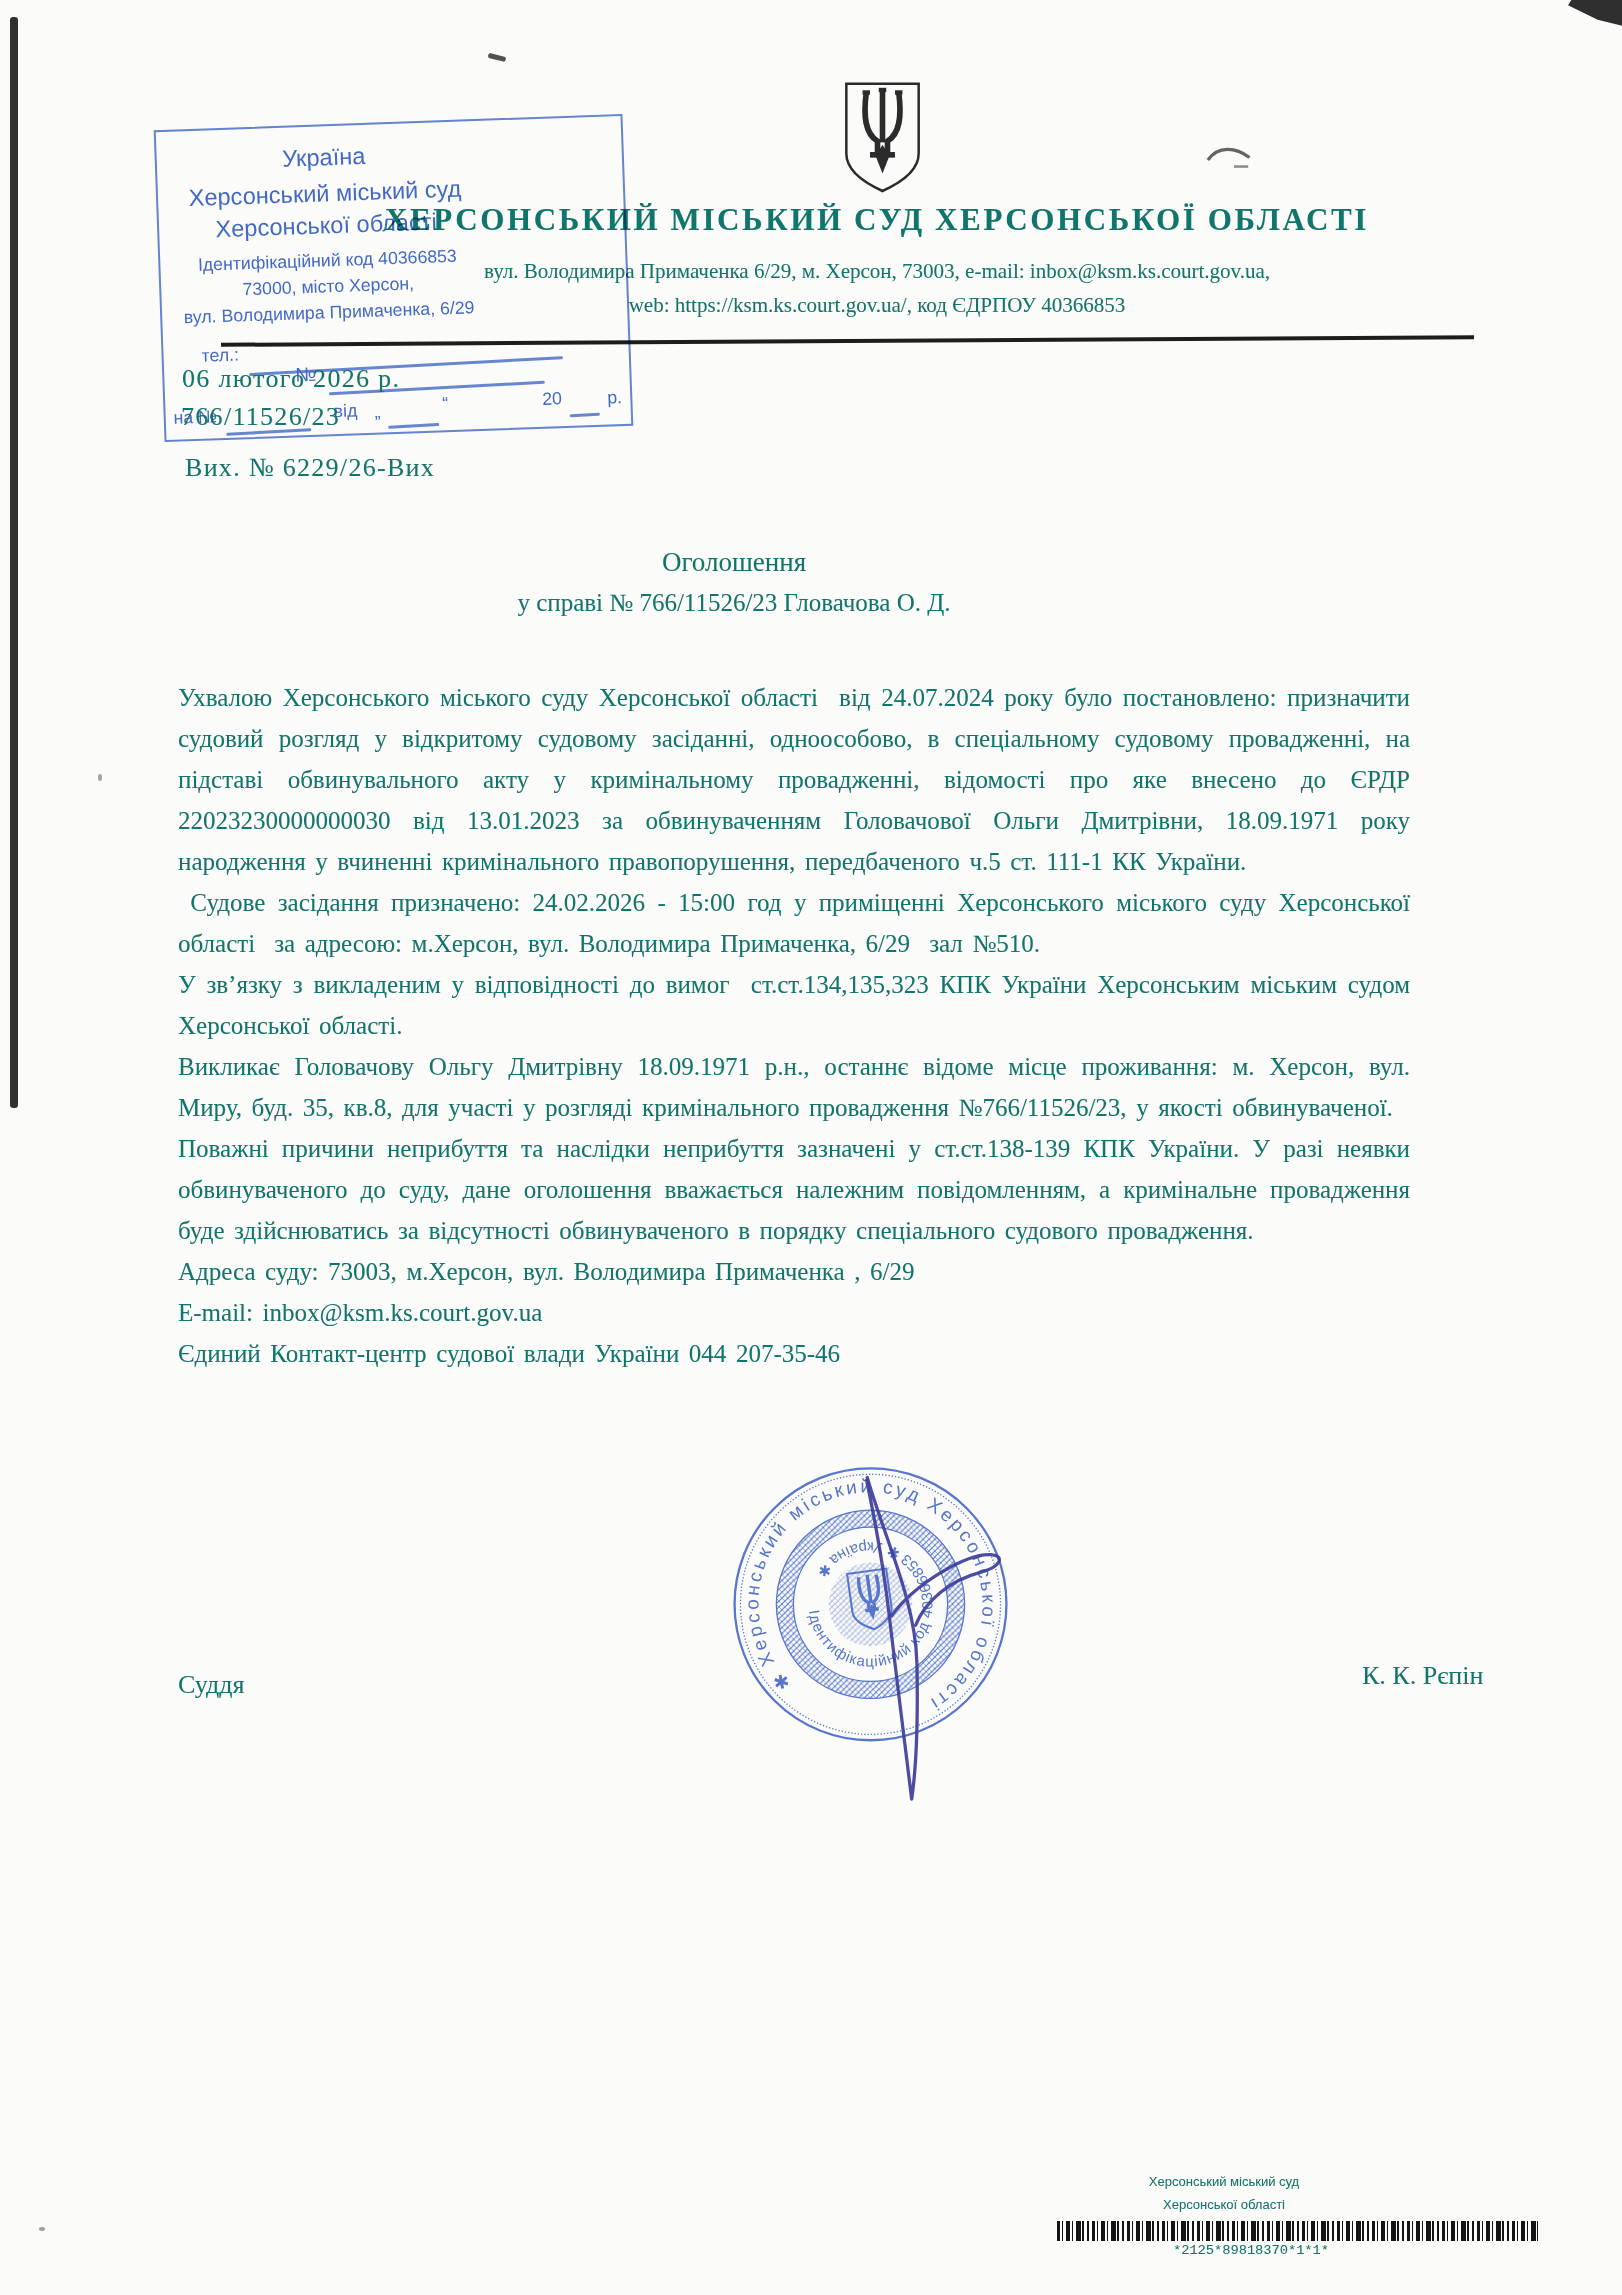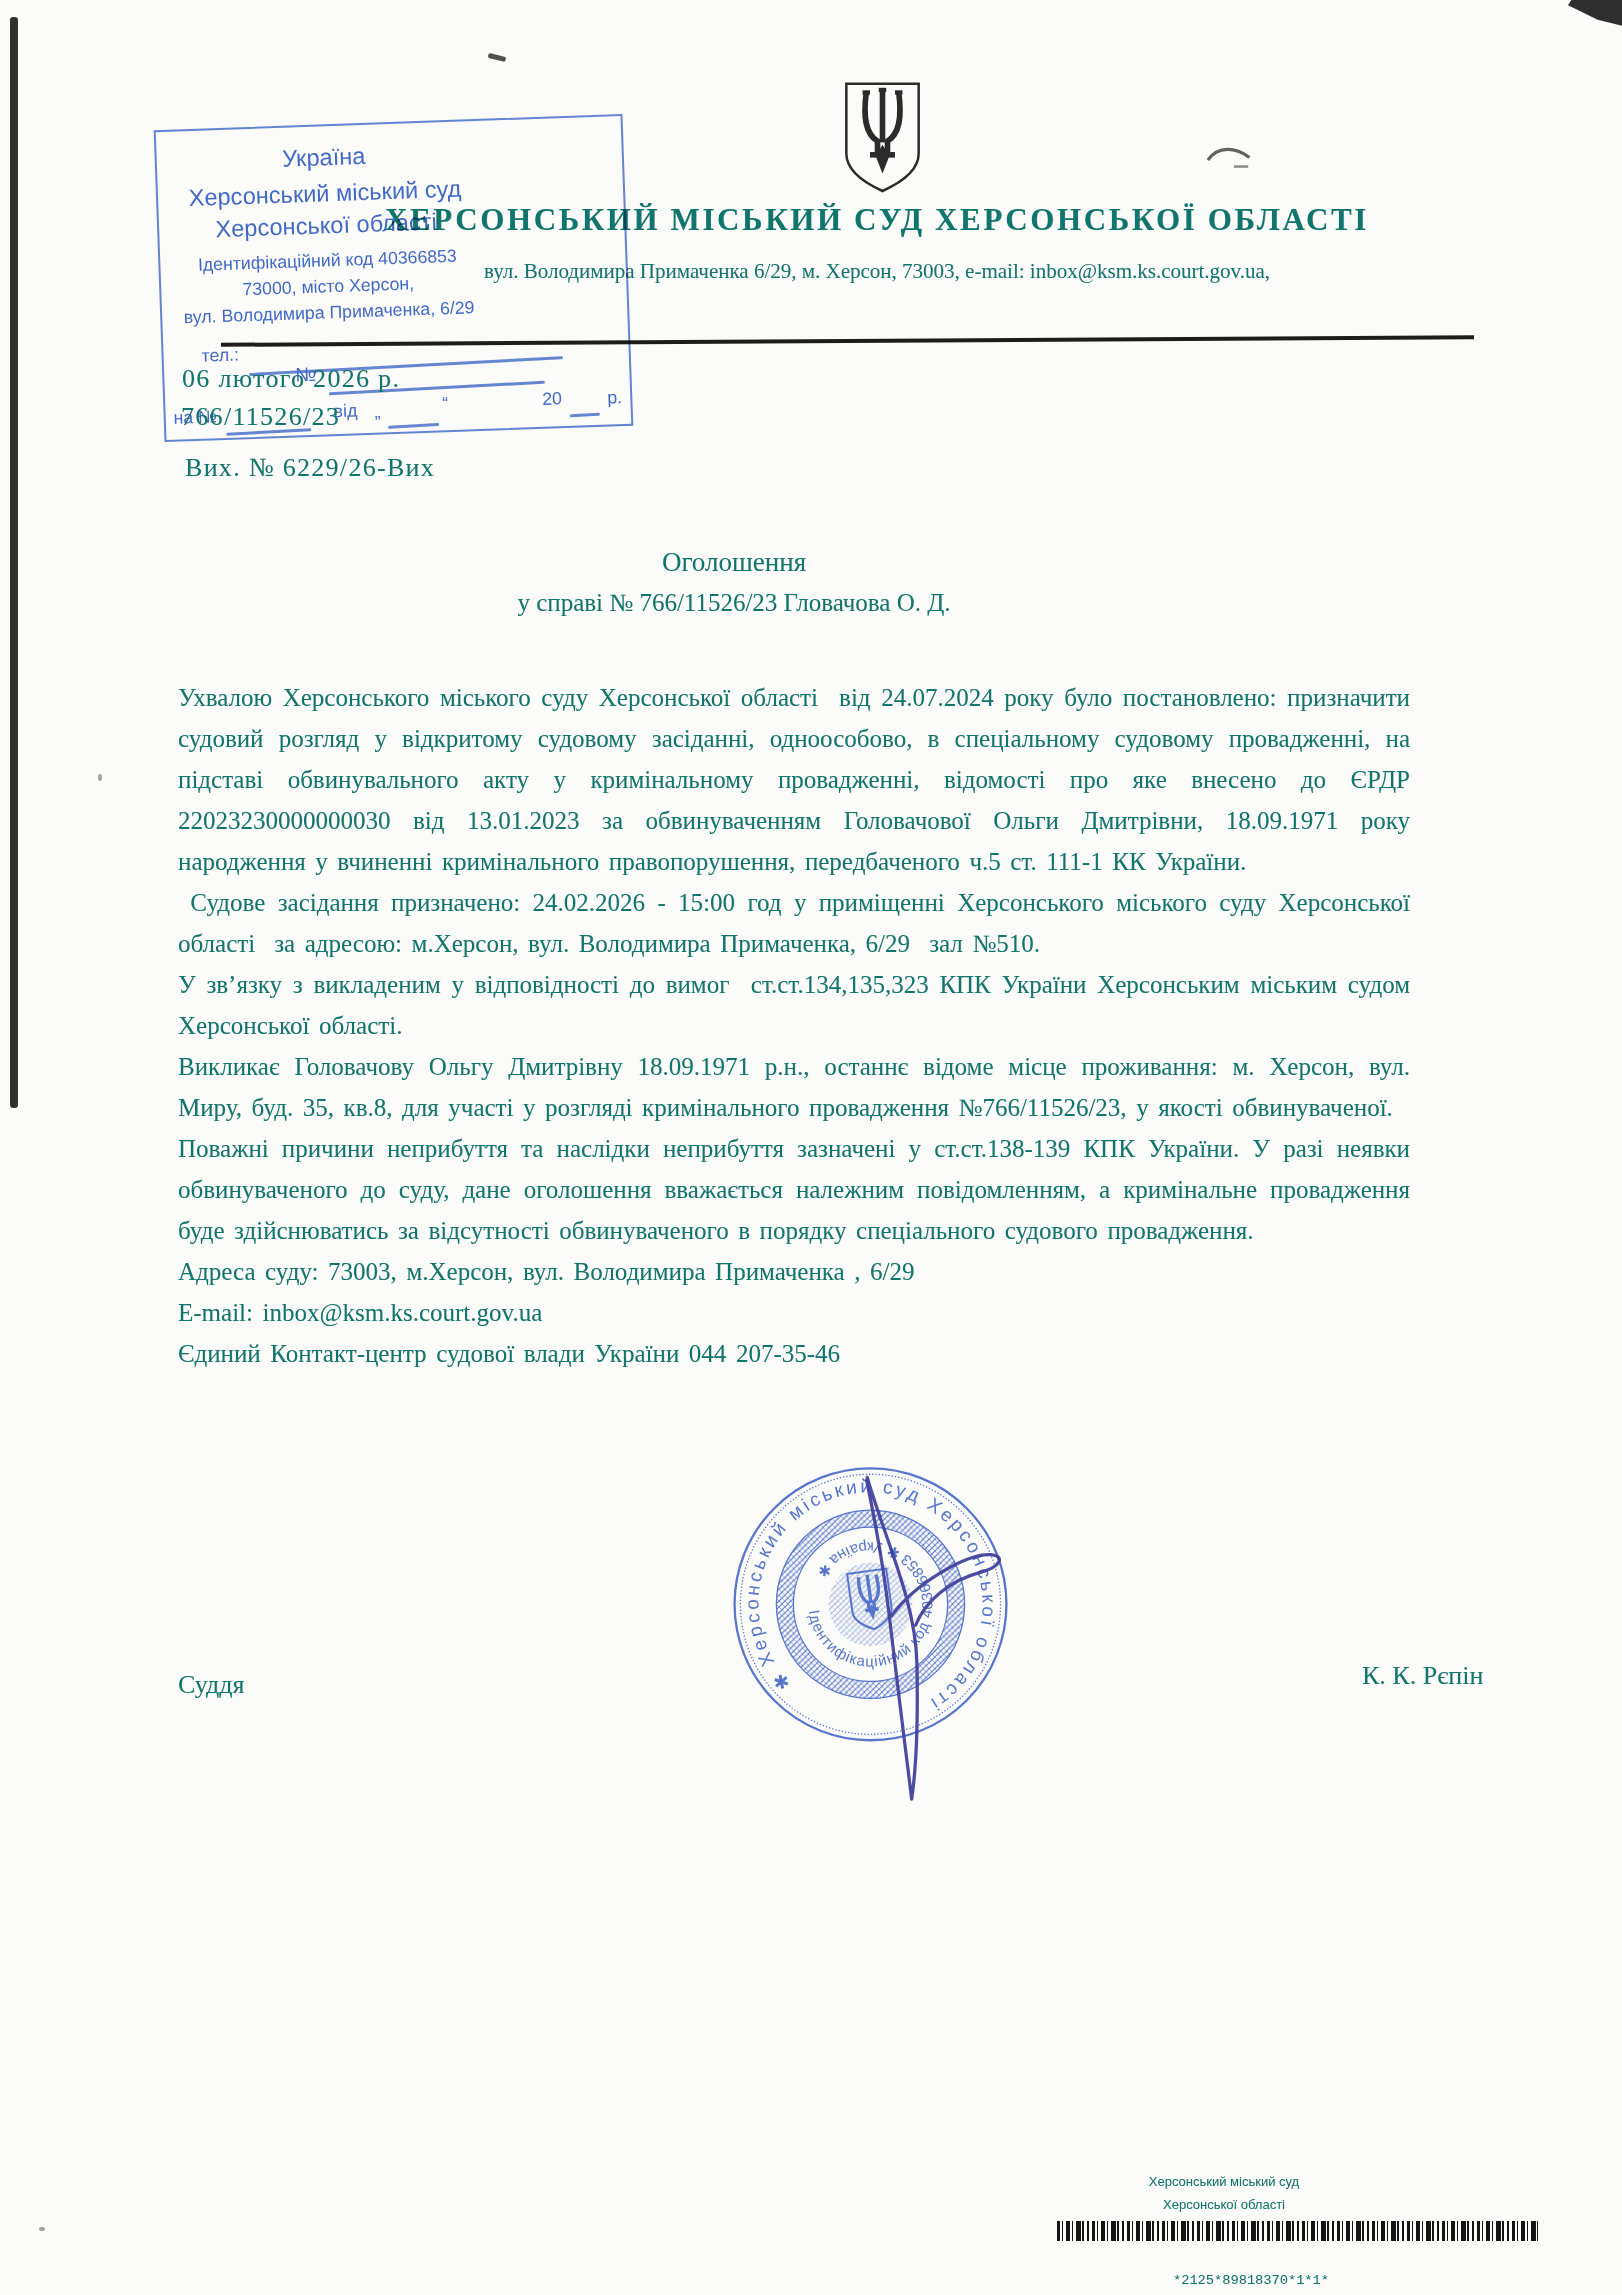--- a/index.html
+++ b/index.html
@@ -71,21 +71,21 @@
     background:repeating-linear-gradient(90deg,
       #141414 0 2.6px, transparent 2.6px 4.6px,
       #141414 4.6px 5.9px, transparent 5.9px 9.2px,
       #141414 9.2px 13px, transparent 13px 15px,
       #141414 15px 16.4px, transparent 16.4px 19px,
       #141414 19px 23.6px, transparent 23.6px 25.5px,
       #141414 25.5px 27px, transparent 27px 30px,
       #141414 30px 32px, transparent 32px 35px);
   }
   .barcode-label{left:1094px; top:2243px; width:314px; text-align:center;
-    font-family:"Liberation Mono","DejaVu Sans Mono",monospace; font-size:13.7px;margin-top:30px;}
+    font-family:"Liberation Mono","DejaVu Sans Mono",monospace; font-size:13.7px;}
 </style>
 </head>
 <body>
 
 <div class="page">
 
   <div class="abs strip-left"></div>
   <div class="abs corner-mark"></div>
   <div class="abs dash-mark"></div>
   <div class="abs speck1"></div>
@@ -108,20 +108,21 @@
         <path d="M18 8 H30"></path>
           <path d="M70 8 H82"></path>
           <path d="M44 4 H56"></path>
       </g>
       <path d="M50 92 L39 110 L50 138 L61 110 Z" fill="#2b2b2b"></path>
     </g>
   </svg>
 
   <div class="abs heading black">ХЕРСОНСЬКИЙ МІСЬКИЙ СУД ХЕРСОНСЬКОЇ ОБЛАСТІ</div>
   <div class="abs addr addr1 black">вул. Володимира Примаченка  6/29, м. Херсон, 73003, e-mail: inbox@ksm.ks.court.gov.ua,</div>
+  <div class="abs addr addr2 black">web: https://ksm.ks.court.gov.ua/, код ЄДРПОУ 40366853</div>
   <div class="abs rule"></div>
 
   <div class="abs stamp">
     <div class="ctr s36" style="top:18.3px;">Україна</div>
     <div class="ctr s36" style="top:54px;">Херсонський міський суд</div>
     <div class="ctr s36" style="top:86px;">Херсонської області</div>
     <div class="ctr s27" style="top:124px;">Ідентифікаційний код 40366853</div>
     <div class="ctr s27" style="top:150px;">73000, місто Херсон,</div>
     <div class="ctr s27" style="top:176px;">вул. Володимира Примаченка,  6/29</div>
 

